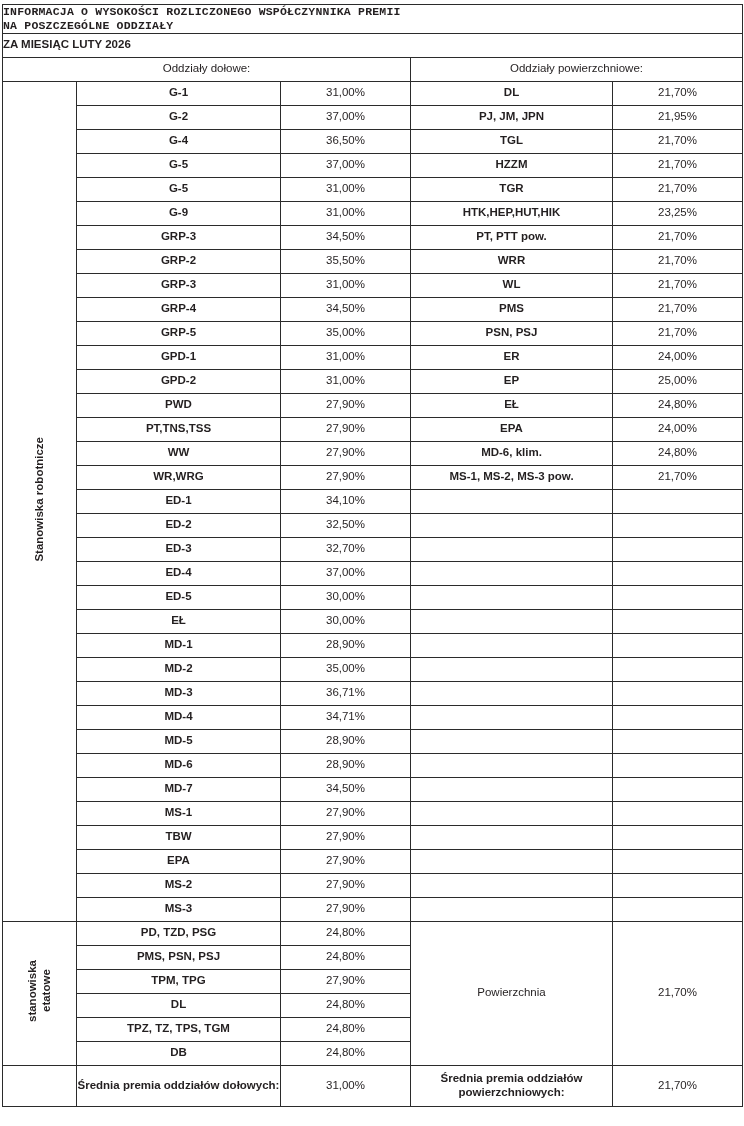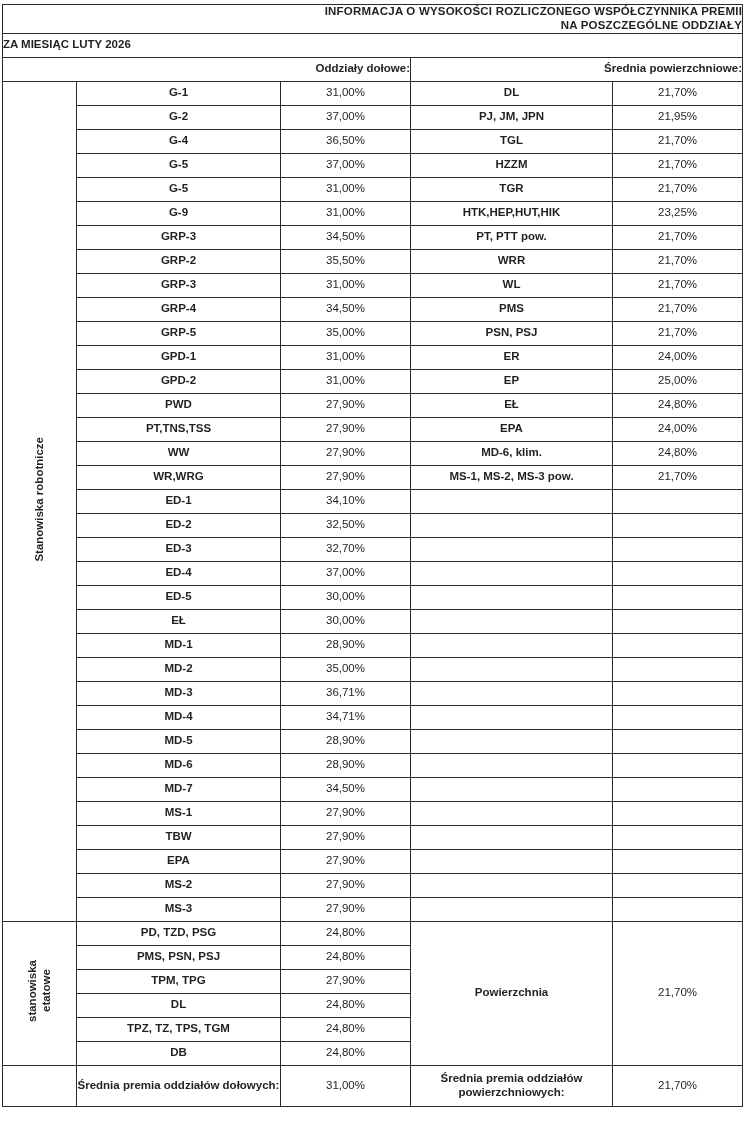--- a/index.html
+++ b/index.html
@@ -29,36 +29,37 @@
   }
   table.doc td {
     border: 1px solid #2b2b2b;
     padding: 0;
     vertical-align: middle;
     font-size: 11.5px;
     line-height: 1.2;
     height: 23px;
   }
   .title-cell {
-    text-align: right;
+    text-align: left;
     font-weight: bold;
     font-size: 12.5px;
     letter-spacing: 0.2px;
     padding: 8px 6px 10px 6px;
     line-height: 1.45;
+    font-family: Liberation Mono, monospace;
   }
   .month-cell {
     text-align: left;
     font-weight: bold;
     font-size: 12px;
     padding: 6px 4px;
   }
   .subhead {
-    text-align: right;
-    font-weight: bold;
+    text-align: center;
+    font-weight: normal;
     font-size: 12px;
     padding: 5px 4px;
   }
   .rowlabel {
     text-align: center;
     font-weight: bold;
     font-size: 12px;
     padding: 0;
   }
   .vert {
@@ -85,21 +86,21 @@
   }
   .avg-label {
     font-weight: bold;
     text-align: center;
     font-size: 11.5px;
     padding: 3px 6px;
     line-height: 1.3;
   }
   .powierzchnia-cell {
     text-align: center;
-    font-weight: bold;
+    font-weight: normal;
     font-size: 12px;
   }
   col.c1 { width: 74px; }
   col.c2 { width: 204px; }
   col.c3 { width: 130px; }
   col.c4 { width: 202px; }
   col.c5 { width: 130px; }
 </style>
 </head>
 <body>
@@ -118,21 +119,21 @@
         <td colspan="5" class="title-cell">
           <span>INFORMACJA O WYSOKOŚCI ROZLICZONEGO WSPÓŁCZYNNIKA PREMII</span><br>
           <span>NA POSZCZEGÓLNE ODDZIAŁY</span>
         </td>
       </tr>
       <tr>
         <td colspan="5" class="month-cell">ZA MIESIĄC LUTY 2026</td>
       </tr>
       <tr>
         <td colspan="3" class="subhead">Oddziały dołowe:</td>
-        <td colspan="2" class="subhead">Średnia powierzchniowe:</td>
+        <td colspan="2" class="subhead">Oddziały powierzchniowe:</td>
       </tr>
 
     <tr>
           <td class="rowlabel" rowspan="35"><span class="vert">Stanowiska robotnicze</span></td>
           <td class="name">G-1</td>
           <td class="val">31,00%</td>
           <td class="name">DL</td>
           <td class="val">21,70%</td>
         </tr>
         <tr>

